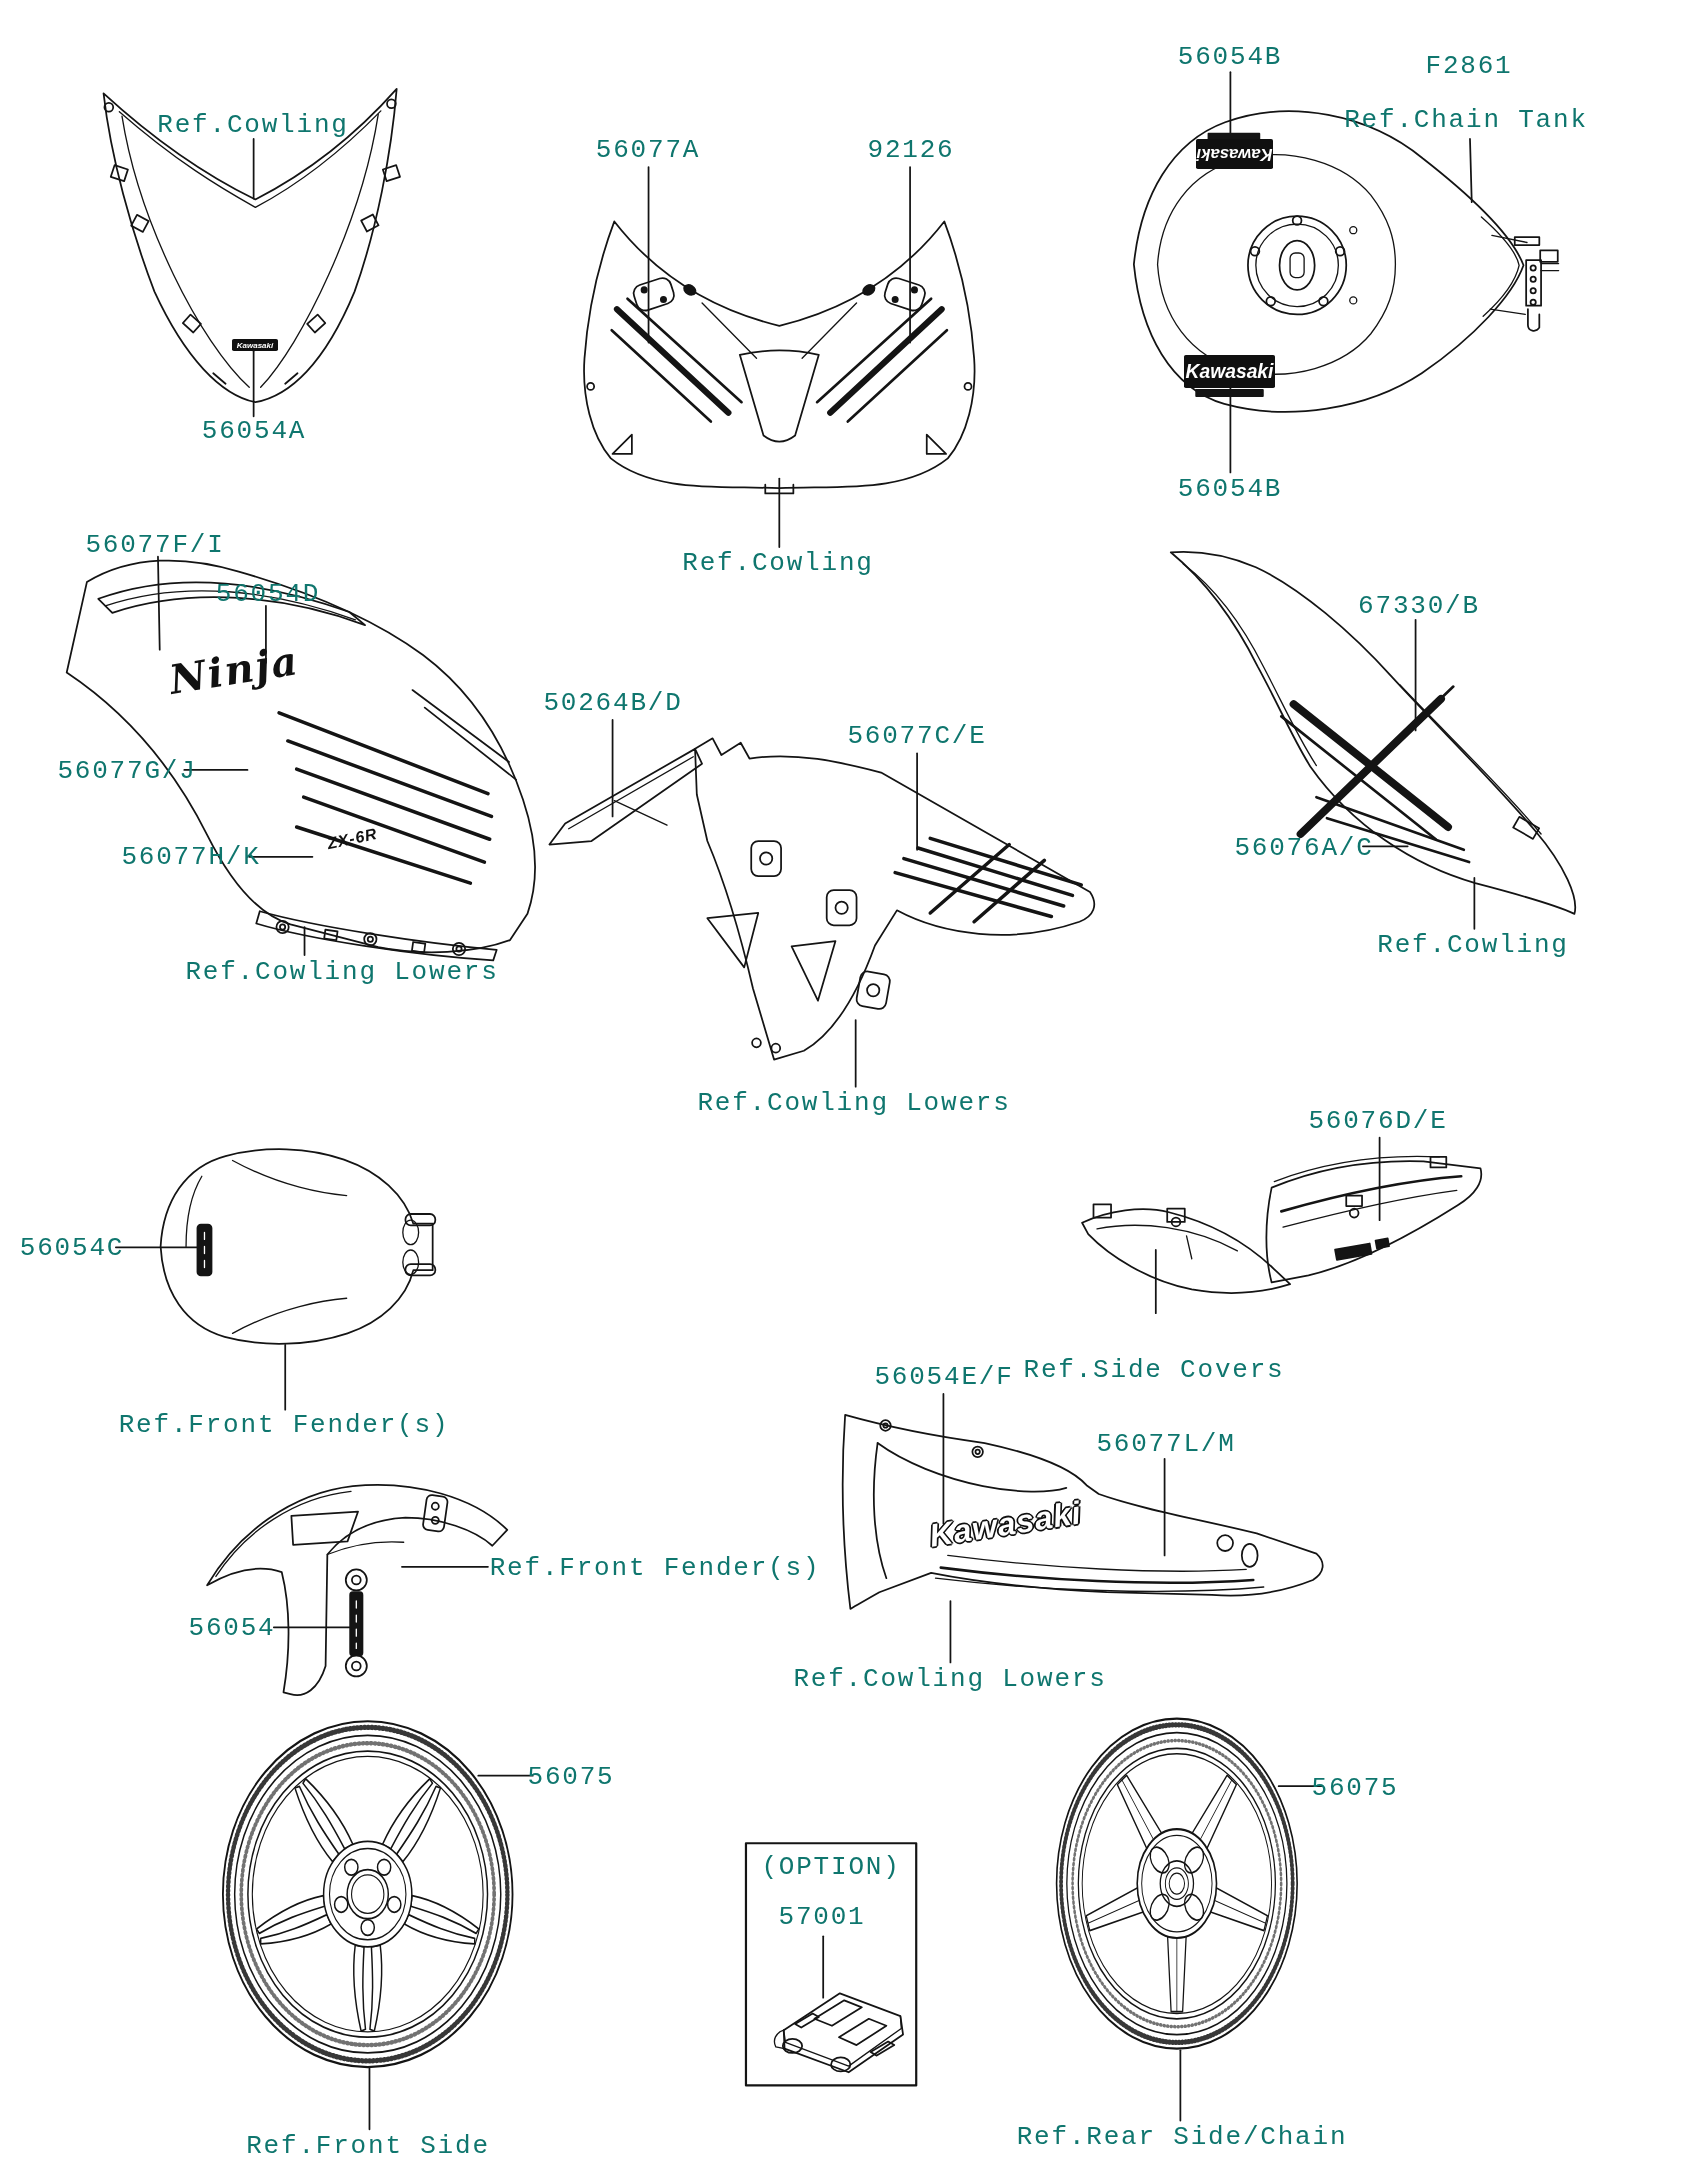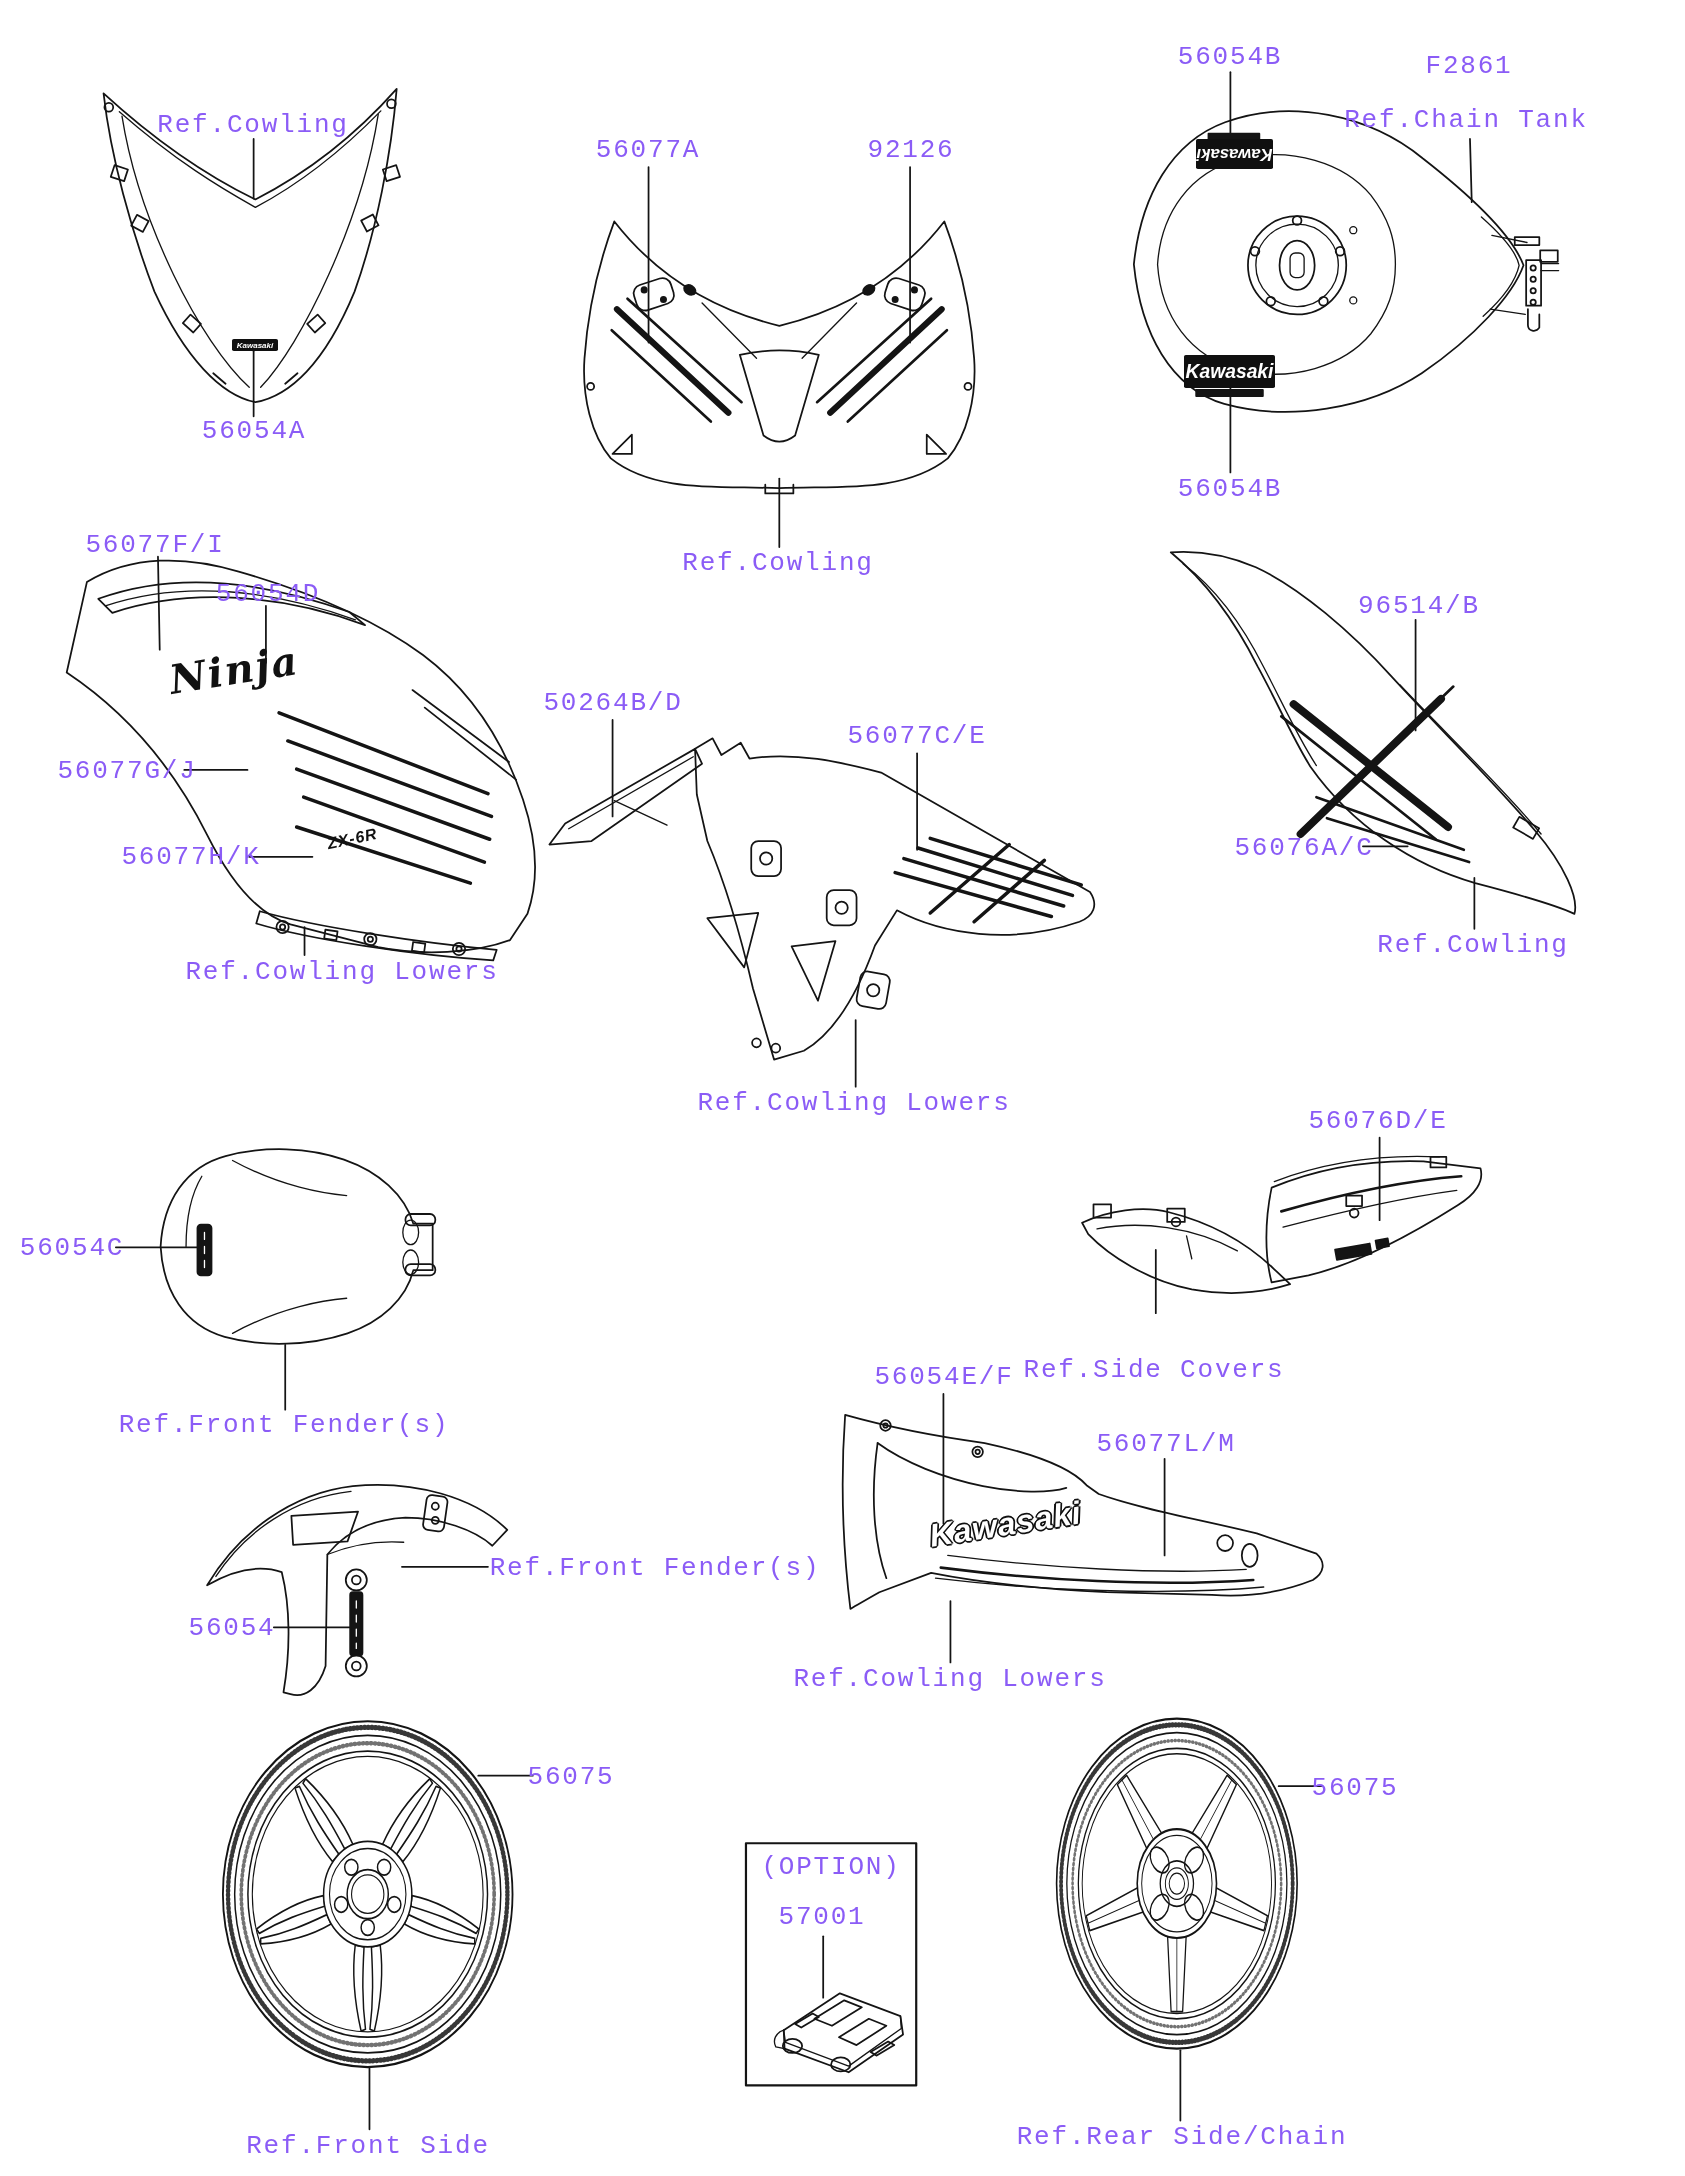--- a/index.html
+++ b/index.html
@@ -1,20 +1,20 @@
 <!DOCTYPE html>
 <html style="font-size:14px"><head>
 <meta charset="utf-8">
 <style>
   html,body{margin:0;padding:0;background:#fff}
   .page{position:relative;width:1685px;height:2177px;background:#fff;overflow:hidden;
         font-family:"Liberation Mono",monospace}
   svg.art{position:absolute;left:0;top:0}
   .lbl{position:absolute;transform:translateX(-50%);font-size:26px;letter-spacing:1.8px;
-       color:#8b5cf6;white-space:nowrap;line-height:1}
+       color:#0f766e;white-space:nowrap;line-height:1}
   .kbox{position:absolute;background:#101010;color:#fff;font-family:"Liberation Sans",sans-serif;
         font-style:italic;font-weight:bold;display:flex;align-items:center;justify-content:center;
         border-radius:1.8px;white-space:nowrap}
   .ninja{position:absolute;font-family:"DejaVu Serif",serif;font-style:italic;font-weight:bold;
          font-size:40px;transform:rotate(-9deg);color:#111;letter-spacing:1.8px;white-space:nowrap}
   .zx{position:absolute;font-family:"Liberation Sans",sans-serif;font-style:italic;font-weight:bold;
       font-size:16px;transform:rotate(-12deg);color:#111;letter-spacing:0.9px;white-space:nowrap}
   .kout{position:absolute;font-family:"Liberation Sans",sans-serif;font-style:italic;font-weight:bold;
         font-size:32px;color:#fff;transform:rotate(-9deg);letter-spacing:0.9px;white-space:nowrap;
         text-shadow:1.8px 0 #111,-1.8px 0 #111,0 1.8px #111,0 -1.8px #111,0.9px 0.9px #111,-0.9px -0.9px #111,0.9px -0.9px #111,-0.9px 0.9px #111}
@@ -372,21 +372,21 @@
 <div class="lbl" style="left:1466px;top:107px">Ref.Chain Tank</div>
 <div class="lbl" style="left:1230px;top:476px">56054B</div>
 <div class="lbl" style="left:155px;top:532px">56077F/I</div>
 <div class="lbl" style="left:268px;top:581px">56054D</div>
 <div class="lbl" style="left:127px;top:758px">56077G/J</div>
 <div class="lbl" style="left:191px;top:844px">56077H/K</div>
 <div class="lbl" style="left:342px;top:959px">Ref.Cowling Lowers</div>
 <div class="lbl" style="left:613px;top:690px">50264B/D</div>
 <div class="lbl" style="left:917px;top:723px">56077C/E</div>
 <div class="lbl" style="left:854px;top:1090px">Ref.Cowling Lowers</div>
-<div class="lbl" style="left:1419px;top:593px">96514/B</div>
+<div class="lbl" style="left:1419px;top:593px">67330/B</div>
 <div class="lbl" style="left:1304px;top:835px">56076A/C</div>
 <div class="lbl" style="left:1473px;top:932px">Ref.Cowling</div>
 <div class="lbl" style="left:1378px;top:1108px">56076D/E</div>
 <div class="lbl" style="left:1154px;top:1357px">Ref.Side Covers</div>
 <div class="lbl" style="left:72px;top:1235px">56054C</div>
 <div class="lbl" style="left:284px;top:1412px">Ref.Front Fender(s)</div>
 <div class="lbl" style="left:232px;top:1615px">56054</div>
 <div class="lbl" style="left:655px;top:1555px">Ref.Front Fender(s)</div>
 <div class="lbl" style="left:944px;top:1364px">56054E/F</div>
 <div class="lbl" style="left:1166px;top:1431px">56077L/M</div>

